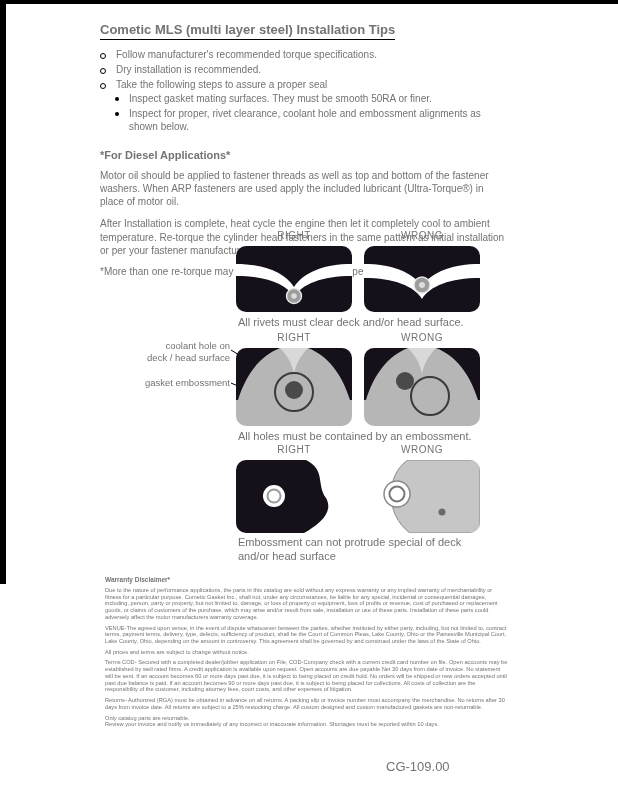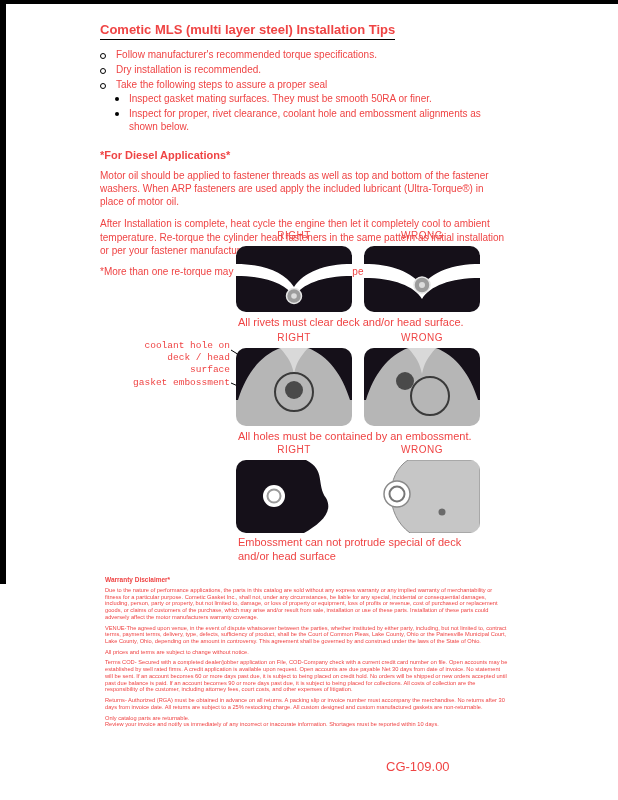--- a/index.html
+++ b/index.html
@@ -1,36 +1,36 @@
 <!DOCTYPE html>
 <html><head>
 <meta charset="utf-8">
 <style>
   html,body{margin:0;padding:0;background:#ffffff;}
   .page{position:relative;width:618px;height:800px;background:#ffffff;overflow:hidden;
-        font-family:"Liberation Sans", sans-serif;color:#ef4444;}
+        font-family:"Liberation Sans", sans-serif;color:#737373;}
   .edge-top{position:absolute;left:0;top:0;width:618px;height:4px;background:#000;}
   .edge-left{position:absolute;left:0;top:0;width:6px;height:584px;background:#000;}
 
   .content{position:absolute;left:100px;top:20px;width:410px;}
   .doc-title{display:inline-block;font-size:13px;font-weight:bold;
              border-bottom:1.5px solid #000;padding-bottom:2px;margin-bottom:9px;}
   .tip-row{display:flex;gap:10px;font-size:10px;line-height:1.28;margin-bottom:2px;}
   .tip-row.sub{margin-left:15px;}
   .bullet-open{width:4px;height:4px;border:1px solid #000;border-radius:50%;margin-top:4px;flex:none;}
   .bullet-filled{width:4px;height:4px;background:#000;border-radius:50%;margin-top:4px;flex:none;}
   .diesel-heading{font-size:11px;font-weight:bold;margin:15px 0 8px 0;}
   .para{font-size:10px;line-height:1.32;margin:0 0 9px 0;}
   .note{font-size:10px;margin-top:3px;}
 
   .diagrams{position:absolute;left:0;top:228px;width:618px;height:345px;}
   .dlabel{position:absolute;width:116px;text-align:center;font-size:10px;letter-spacing:0.5px;}
   .panel{position:absolute;}
   .caption{position:absolute;font-size:11px;line-height:1.25;}
-  .callout{position:absolute;font-size:9.5px;line-height:1.25;text-align:right;font-family:Liberation Mono, monospace;}
+  .callout{position:absolute;font-size:9.5px;line-height:1.25;text-align:right;}
   .callout-lines{position:absolute;left:0;top:0;pointer-events:none;}
 
   .warranty{position:absolute;left:105px;top:576px;width:404px;}
   .warranty-heading{font-size:6.5px;font-weight:bold;margin:0 0 4px 0;}
   .warranty p{font-size:5.7px;line-height:1.18;margin:0 0 4px 0;}
   .warranty p.tight{margin-bottom:0;}
 
   .footer-code{position:absolute;left:386px;top:759px;font-size:13px;}
 </style>
 </head>

